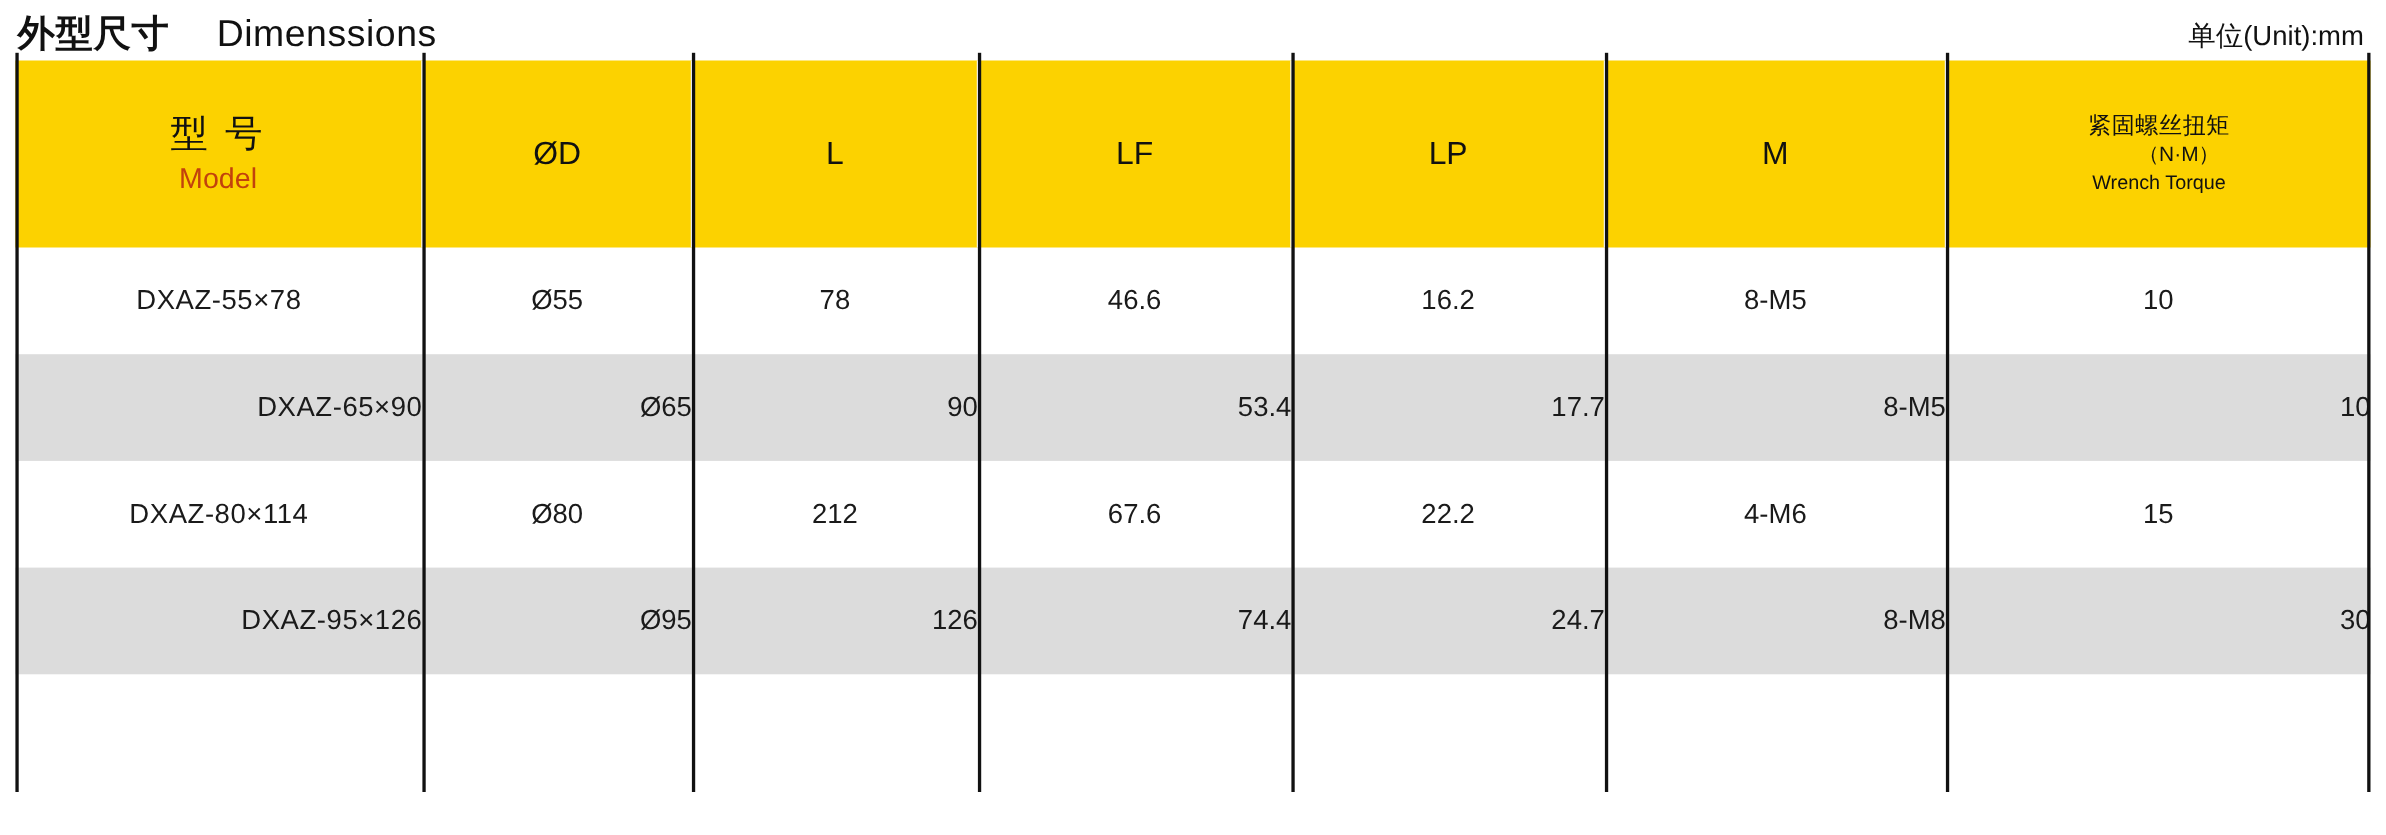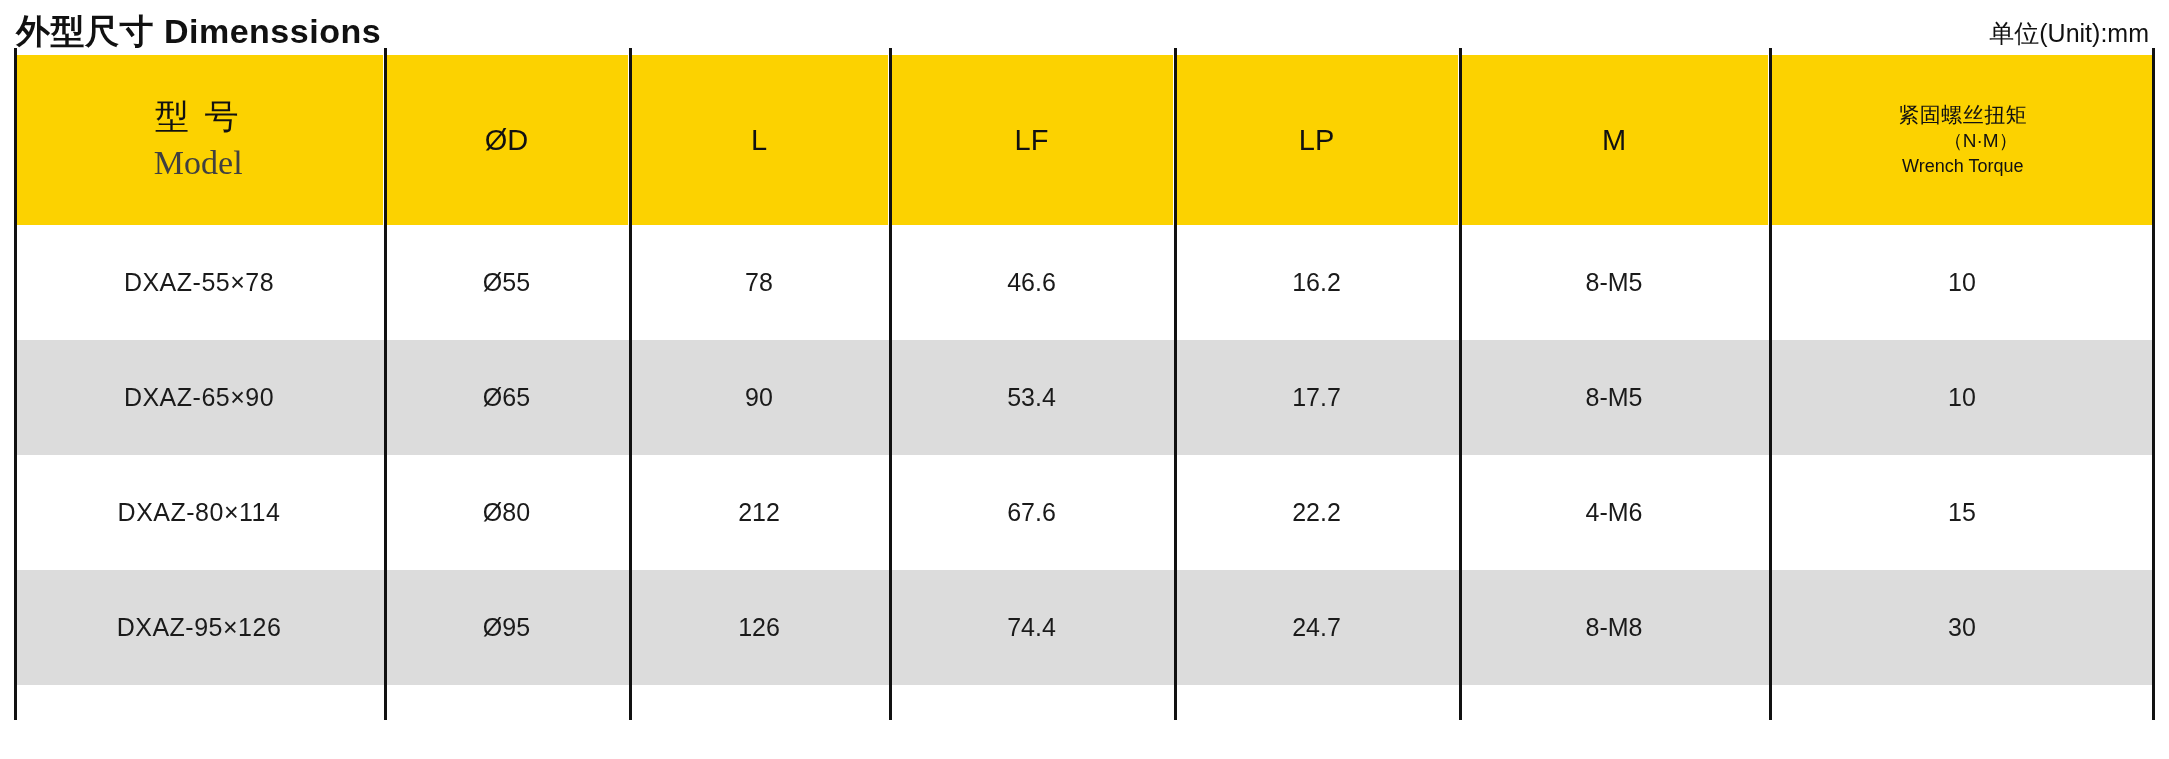--- a/index.html
+++ b/index.html
@@ -30,21 +30,22 @@
   }
   .title {
     font-size: 34px;
     font-weight: bold;
     letter-spacing: 0.5px;
     color: #111111;
     line-height: 1;
     white-space: nowrap;
   }
   .title .title-en {
-    font-weight: bold;
+    font-weight: normal;
+    margin-left: 33px;
   }
   .unit {
     font-size: 25px;
     color: #111111;
     line-height: 1;
     white-space: nowrap;
     padding-bottom: 2px;
   }
   table.dims {
     border-collapse: collapse;
@@ -72,25 +73,24 @@
   thead th:last-child { border-right: none; margin-top: 33px; }
 
   .hd-cn {
     font-size: 34px;
     letter-spacing: 3px;
     color: #111;
     display: block;
     line-height: 1.35;
   }
   .hd-en {
-    font-size: 34px;
-    color: #404040;
+    font-size: 26px;
+    color: #c2410c;
     display: block;
     line-height: 1.35;
-    font-family: Liberation Serif, serif;
   }
   .hd-single {
     font-size: 29px;
     color: #111;
     display: block;
     line-height: 1.2;
   }
   .hd-torque-cn {
     font-size: 21px;
     color: #111;
@@ -106,30 +106,31 @@
     padding-left: 36px;
   }
   .hd-torque-en {
     font-size: 18px;
     color: #111;
     display: block;
     line-height: 1.4;
   }
 
   tbody td {
-    height: 115px;
+    height: 97px;
     text-align: center;
     vertical-align: middle;
     font-size: 25px;
     color: #1a1a1a;
     padding: 0;
     border: none;
   }
   tbody tr.alt td {
     background: #dcdcdc;
+    text-align: right;
   }
   tbody tr td.model {
     letter-spacing: 0.5px;
   }
   
   .vline {
     position: absolute;
     top: 48px;
     width: 3px;
     background: #111111;

